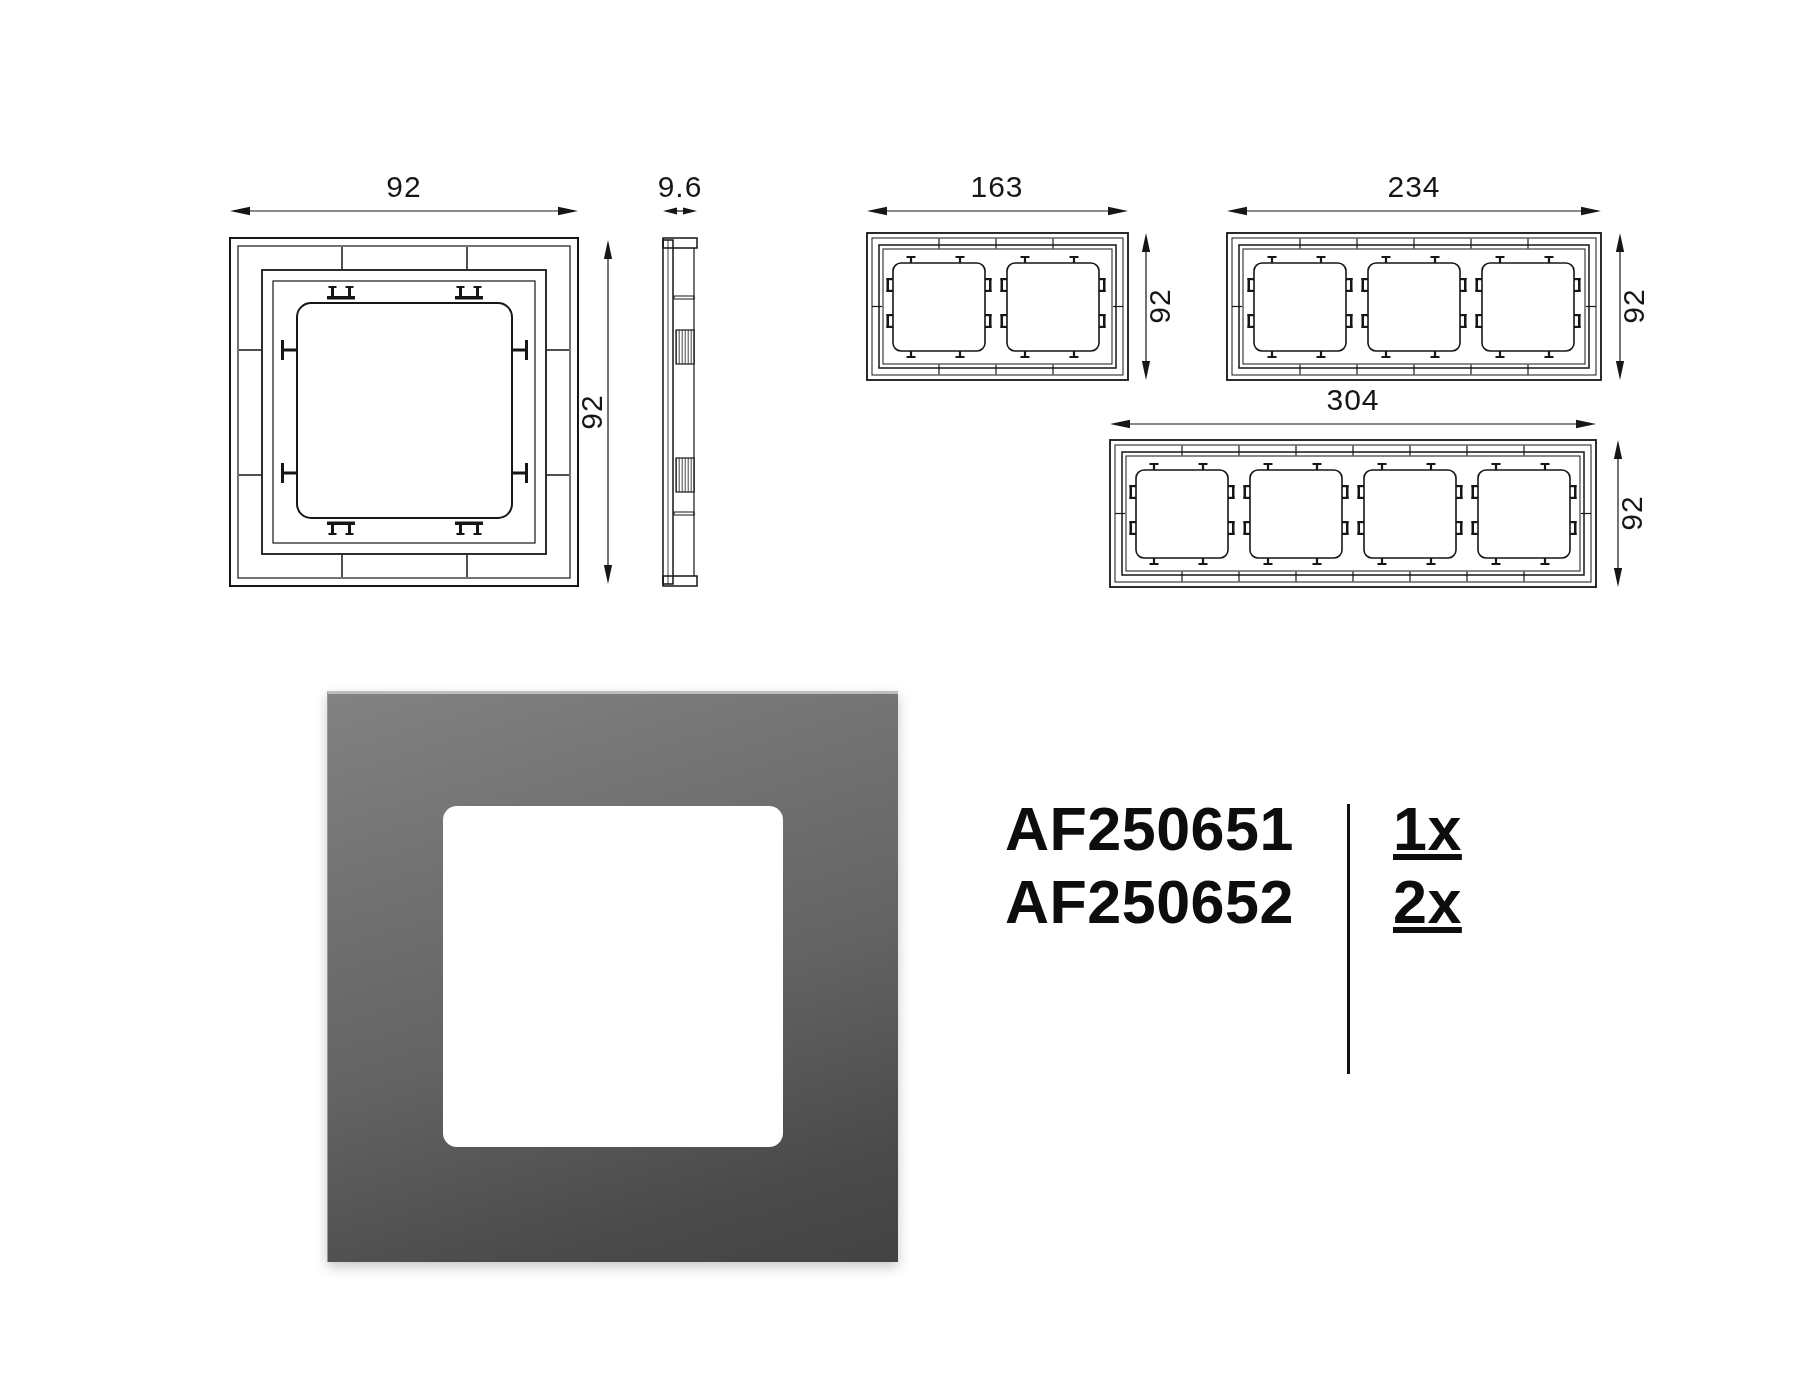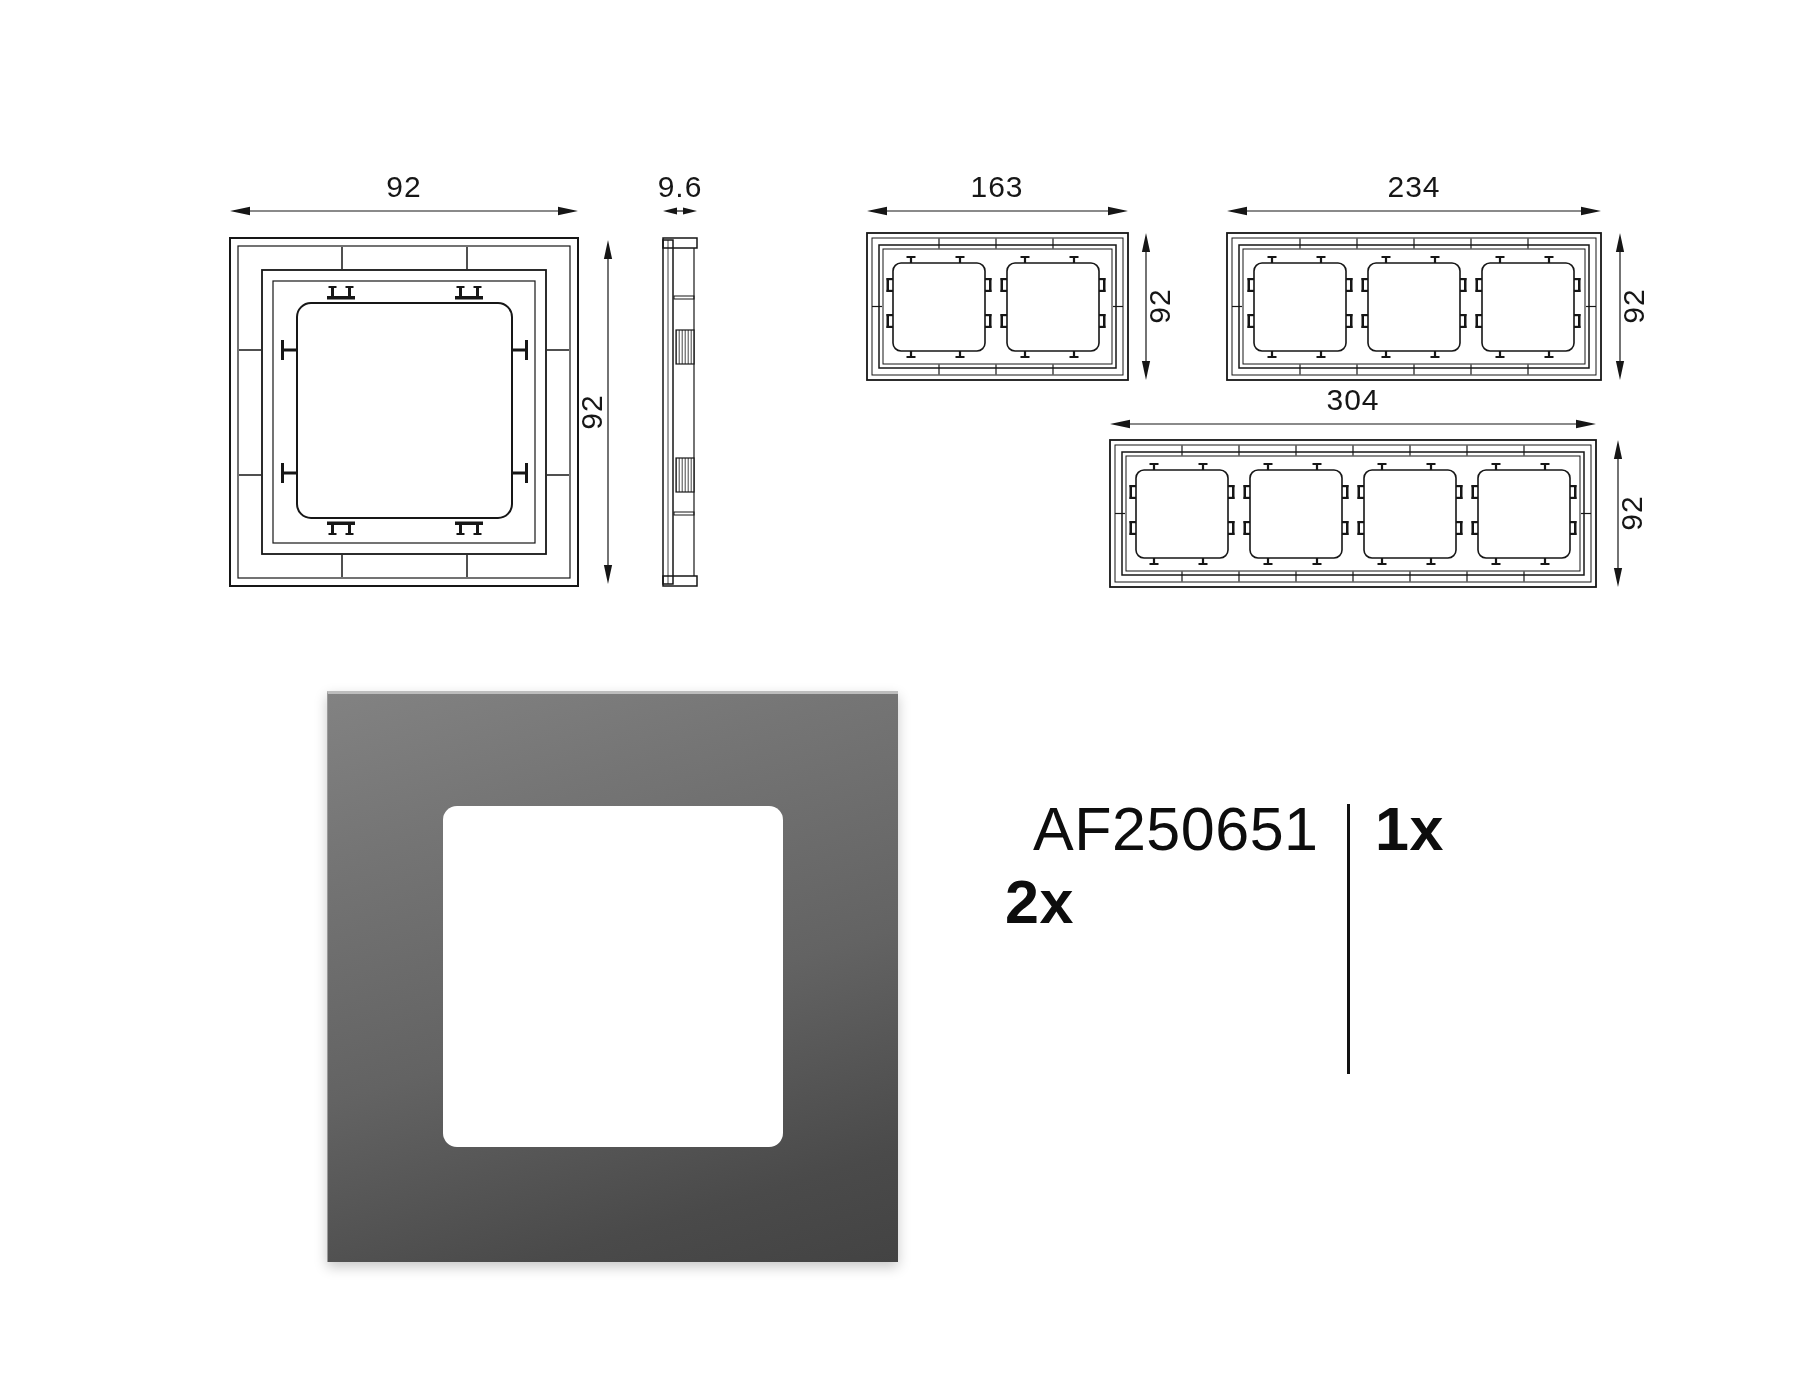--- a/index.html
+++ b/index.html
@@ -11,22 +11,22 @@
   .photo-frame{position:absolute;left:327px;top:691px;width:571px;height:571px;
       background:linear-gradient(163deg,#828282 0%,#757575 22%,#636363 55%,#4a4a4a 85%,#434343 100%);
       border-top:3px solid #bdbdbd;border-left:1px solid #9a9a9a;box-sizing:border-box;
       box-shadow:0 5px 12px rgba(0,0,0,0.22);}
   .photo-window{position:absolute;left:115px;top:112px;width:340px;height:341px;border-radius:14px;
       background:#ffffff;}
   
   .code-table{position:absolute;left:1005px;top:792px;width:540px;height:296px;}
   .code-divider{position:absolute;left:342px;top:12px;bottom:14px;width:3px;background:#111111;}
   .code-row{height:73.5px;display:flex;align-items:center;}
-  .code-cell{width:342px;flex:none;font-size:61px;font-weight:400;color:#0d0d0d;letter-spacing:0.5px;margin-left:28px;}
-  .qty-cell{font-size:61px;font-weight:700;color:#0d0d0d;letter-spacing:0.5px;}
+  .code-cell{width:342px;flex:none;font-size:61px;font-weight:700;color:#0d0d0d;letter-spacing:0.5px;}
+  .qty-cell{margin-left:46px;font-size:61px;font-weight:700;color:#0d0d0d;letter-spacing:0.5px;text-decoration:underline;}
 </style>
 </head>
 <body>
 
 <div id="stage">
 
   <svg id="tech-svg" width="1800" height="1400" viewBox="0 0 1800 1400">
     <defs>
       <pattern id="hatch" width="3" height="4" patternUnits="userSpaceOnUse">
         <rect width="3" height="4" fill="#ffffff"></rect>
@@ -251,17 +251,18 @@
     <div class="photo-window"></div>
   </div>
 
   <div class="code-table">
     <div class="code-divider"></div>
     <div class="code-row">
       <span class="code-cell">AF250651</span>
       <span class="qty-cell">1x</span>
     </div>
     <div class="code-row">
+      <span class="code-cell">AF250652</span>
       <span class="qty-cell">2x</span>
     </div>
   </div>
 
 </div>
 
 </body></html>

